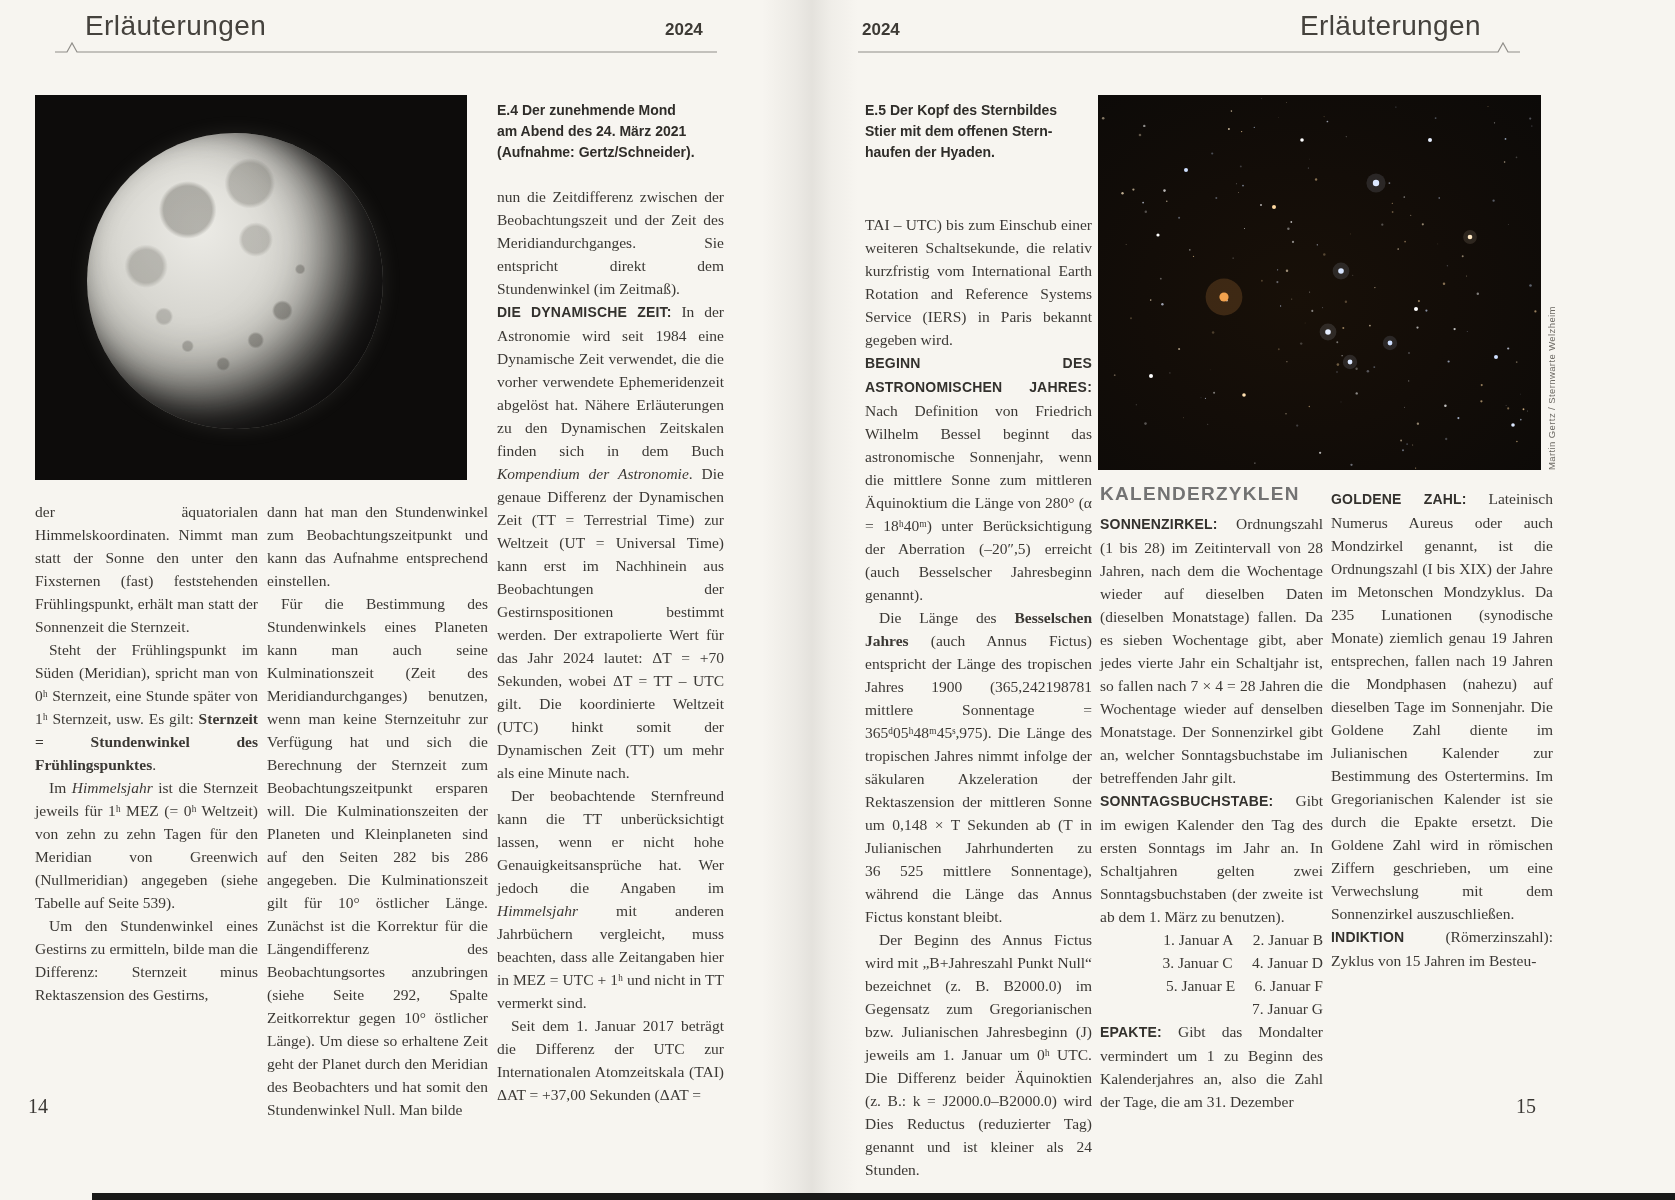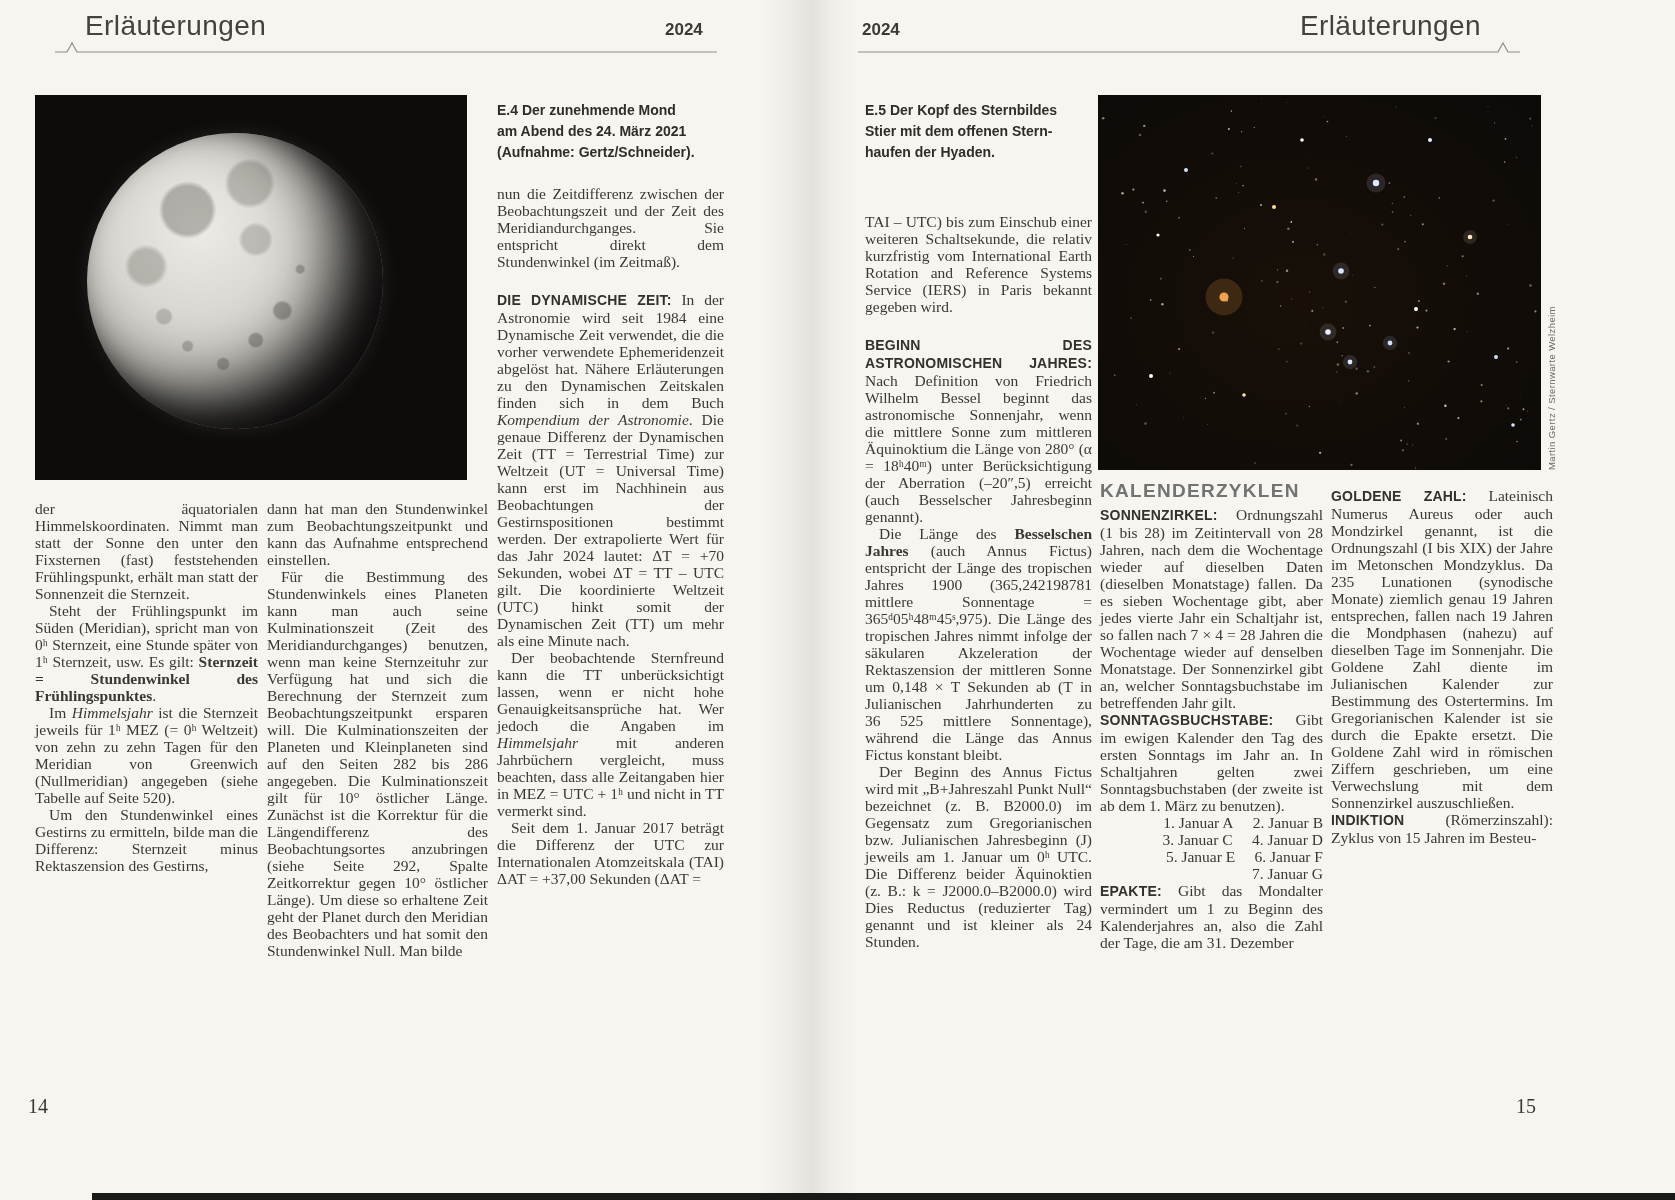--- a/index.html
+++ b/index.html
@@ -54,24 +54,24 @@
     writing-mode:vertical-rl;transform:rotate(180deg);
     font-family:"Liberation Sans","DejaVu Sans",sans-serif;
     font-size:9.5px;color:#6d6a64;letter-spacing:.4px;white-space:nowrap;
   }
   
   .caption{
     position:absolute;font-family:"Liberation Sans","DejaVu Sans",sans-serif;
     font-weight:700;font-size:14px;line-height:21px;color:#2f2d29;
     white-space:pre-line;text-align:left;
   }
-  .col{position:absolute;text-align:justify;font-size:15.5px;line-height:17px;}
+  .col{position:absolute;text-align:justify;font-size:15.5px;line-height:23px;}
   .para{margin:0;}
   .para.ind{text-indent:14px;}
-  .para.gap{margin-top:21px;}
+  .para.gap{}
   .s-b{font-weight:700;}
   .s-i{font-style:italic;}
   .s-lead{
     font-family:"Liberation Sans","DejaVu Sans",sans-serif;
     font-weight:700;font-size:14px;letter-spacing:.2px;color:#33312d;
   }
   .section-heading{
     font-family:"Liberation Sans","DejaVu Sans",sans-serif;
     font-weight:700;font-size:19px;letter-spacing:1.3px;color:#737373;
     margin:0 0 7px 0;text-align:left;
@@ -104,21 +104,21 @@
       </div>
   </div>
 
   <div class="caption" style="left:497px;top:100px;width:235px;">E.4  Der zunehmende Mond
 am Abend des 24. März 2021
 (Aufnahme: Gertz/Schneider).</div>
 
   <div class="col" style="left:35px;top:500px;width:223px;">
       <p class="para"><span>der äquatorialen Himmelskoordinaten. Nimmt man statt der Sonne den unter den Fixsternen (fast) feststehenden Frühlingspunkt, erhält man statt der Sonnenzeit die Sternzeit.</span></p>
       <p class="para ind"><span>Steht der Frühlingspunkt im Süden (Meridian), spricht man von 0ʰ Sternzeit, eine Stunde später von 1ʰ Sternzeit, usw. Es gilt: </span><span class="s-b">Sternzeit = Stundenwinkel des Frühlingspunktes</span><span>.</span></p>
-      <p class="para ind"><span>Im </span><span class="s-i">Himmelsjahr</span><span> ist die Sternzeit jeweils für 1ʰ MEZ (= 0ʰ Weltzeit) von zehn zu zehn Tagen für den Meridian von Greenwich (Nullmeridian) angegeben (siehe Tabelle auf Seite 520).</span></p>
+      <p class="para ind"><span>Im </span><span class="s-i">Himmelsjahr</span><span> ist die Sternzeit jeweils für 1ʰ MEZ (= 0ʰ Weltzeit) von zehn zu zehn Tagen für den Meridian von Greenwich (Nullmeridian) angegeben (siehe Tabelle auf Seite 539).</span></p>
       <p class="para ind"><span>Um den Stundenwinkel eines Gestirns zu ermitteln, bilde man die Differenz: Sternzeit minus Rektaszension des Gestirns,</span></p>
     </div>
   <div class="col" style="left:267px;top:500px;width:221px;">
       <p class="para"><span>dann hat man den Stundenwinkel zum Beobachtungszeitpunkt und kann das Aufnahme entsprechend einstellen.</span></p>
       <p class="para ind"><span>Für die Bestimmung des Stundenwinkels eines Planeten kann man auch seine Kulminationszeit (Zeit des Meridiandurchganges) benutzen, wenn man keine Sternzeituhr zur Verfügung hat und sich die Berechnung der Sternzeit zum Beobachtungszeitpunkt ersparen will. Die Kulminationszeiten der Planeten und Kleinplaneten sind auf den Seiten 282 bis 286 angegeben. Die Kulminationszeit gilt für 10° östlicher Länge. Zunächst ist die Korrektur für die Längendifferenz des Beobachtungsortes anzubringen (siehe Seite 292, Spalte Zeitkorrektur gegen 10° östlicher Länge). Um diese so erhaltene Zeit geht der Planet durch den Meridian des Beobachters und hat somit den Stundenwinkel Null. Man bilde</span></p>
     </div>
   <div class="col" style="left:497px;top:185px;width:227px;">
       <p class="para"><span>nun die Zeitdifferenz zwischen der Beobachtungszeit und der Zeit des Meridiandurchganges. Sie entspricht direkt dem Stundenwinkel (im Zeitmaß).</span></p>
       <p class="para gap"><span class="s-lead">DIE DYNAMISCHE ZEIT:</span><span> In der Astronomie wird seit 1984 eine Dynamische Zeit verwendet, die die vorher verwendete Ephemeridenzeit abgelöst hat. Nähere Erläuterungen zu den Dynamischen Zeitskalen finden sich in dem Buch </span><span class="s-i">Kompendium der Astronomie</span><span>. Die genaue Differenz der Dynamischen Zeit (TT = Terrestrial Time) zur Weltzeit (UT = Universal Time) kann erst im Nachhinein aus Beobachtungen der Gestirnspositionen bestimmt werden. Der extrapolierte Wert für das Jahr 2024 lautet: ΔT = +70 Sekunden, wobei ΔT = TT – UTC gilt. Die koordinierte Weltzeit (UTC) hinkt somit der Dynamischen Zeit (TT) um mehr als eine Minute nach.</span></p>
       <p class="para ind"><span>Der beobachtende Sternfreund kann die TT unberücksichtigt lassen, wenn er nicht hohe Genauigkeitsansprüche hat. Wer jedoch die Angaben im </span><span class="s-i">Himmelsjahr</span><span> mit anderen Jahrbüchern vergleicht, muss beachten, dass alle Zeitangaben hier in MEZ = UTC + 1ʰ und nicht in TT vermerkt sind.</span></p>

